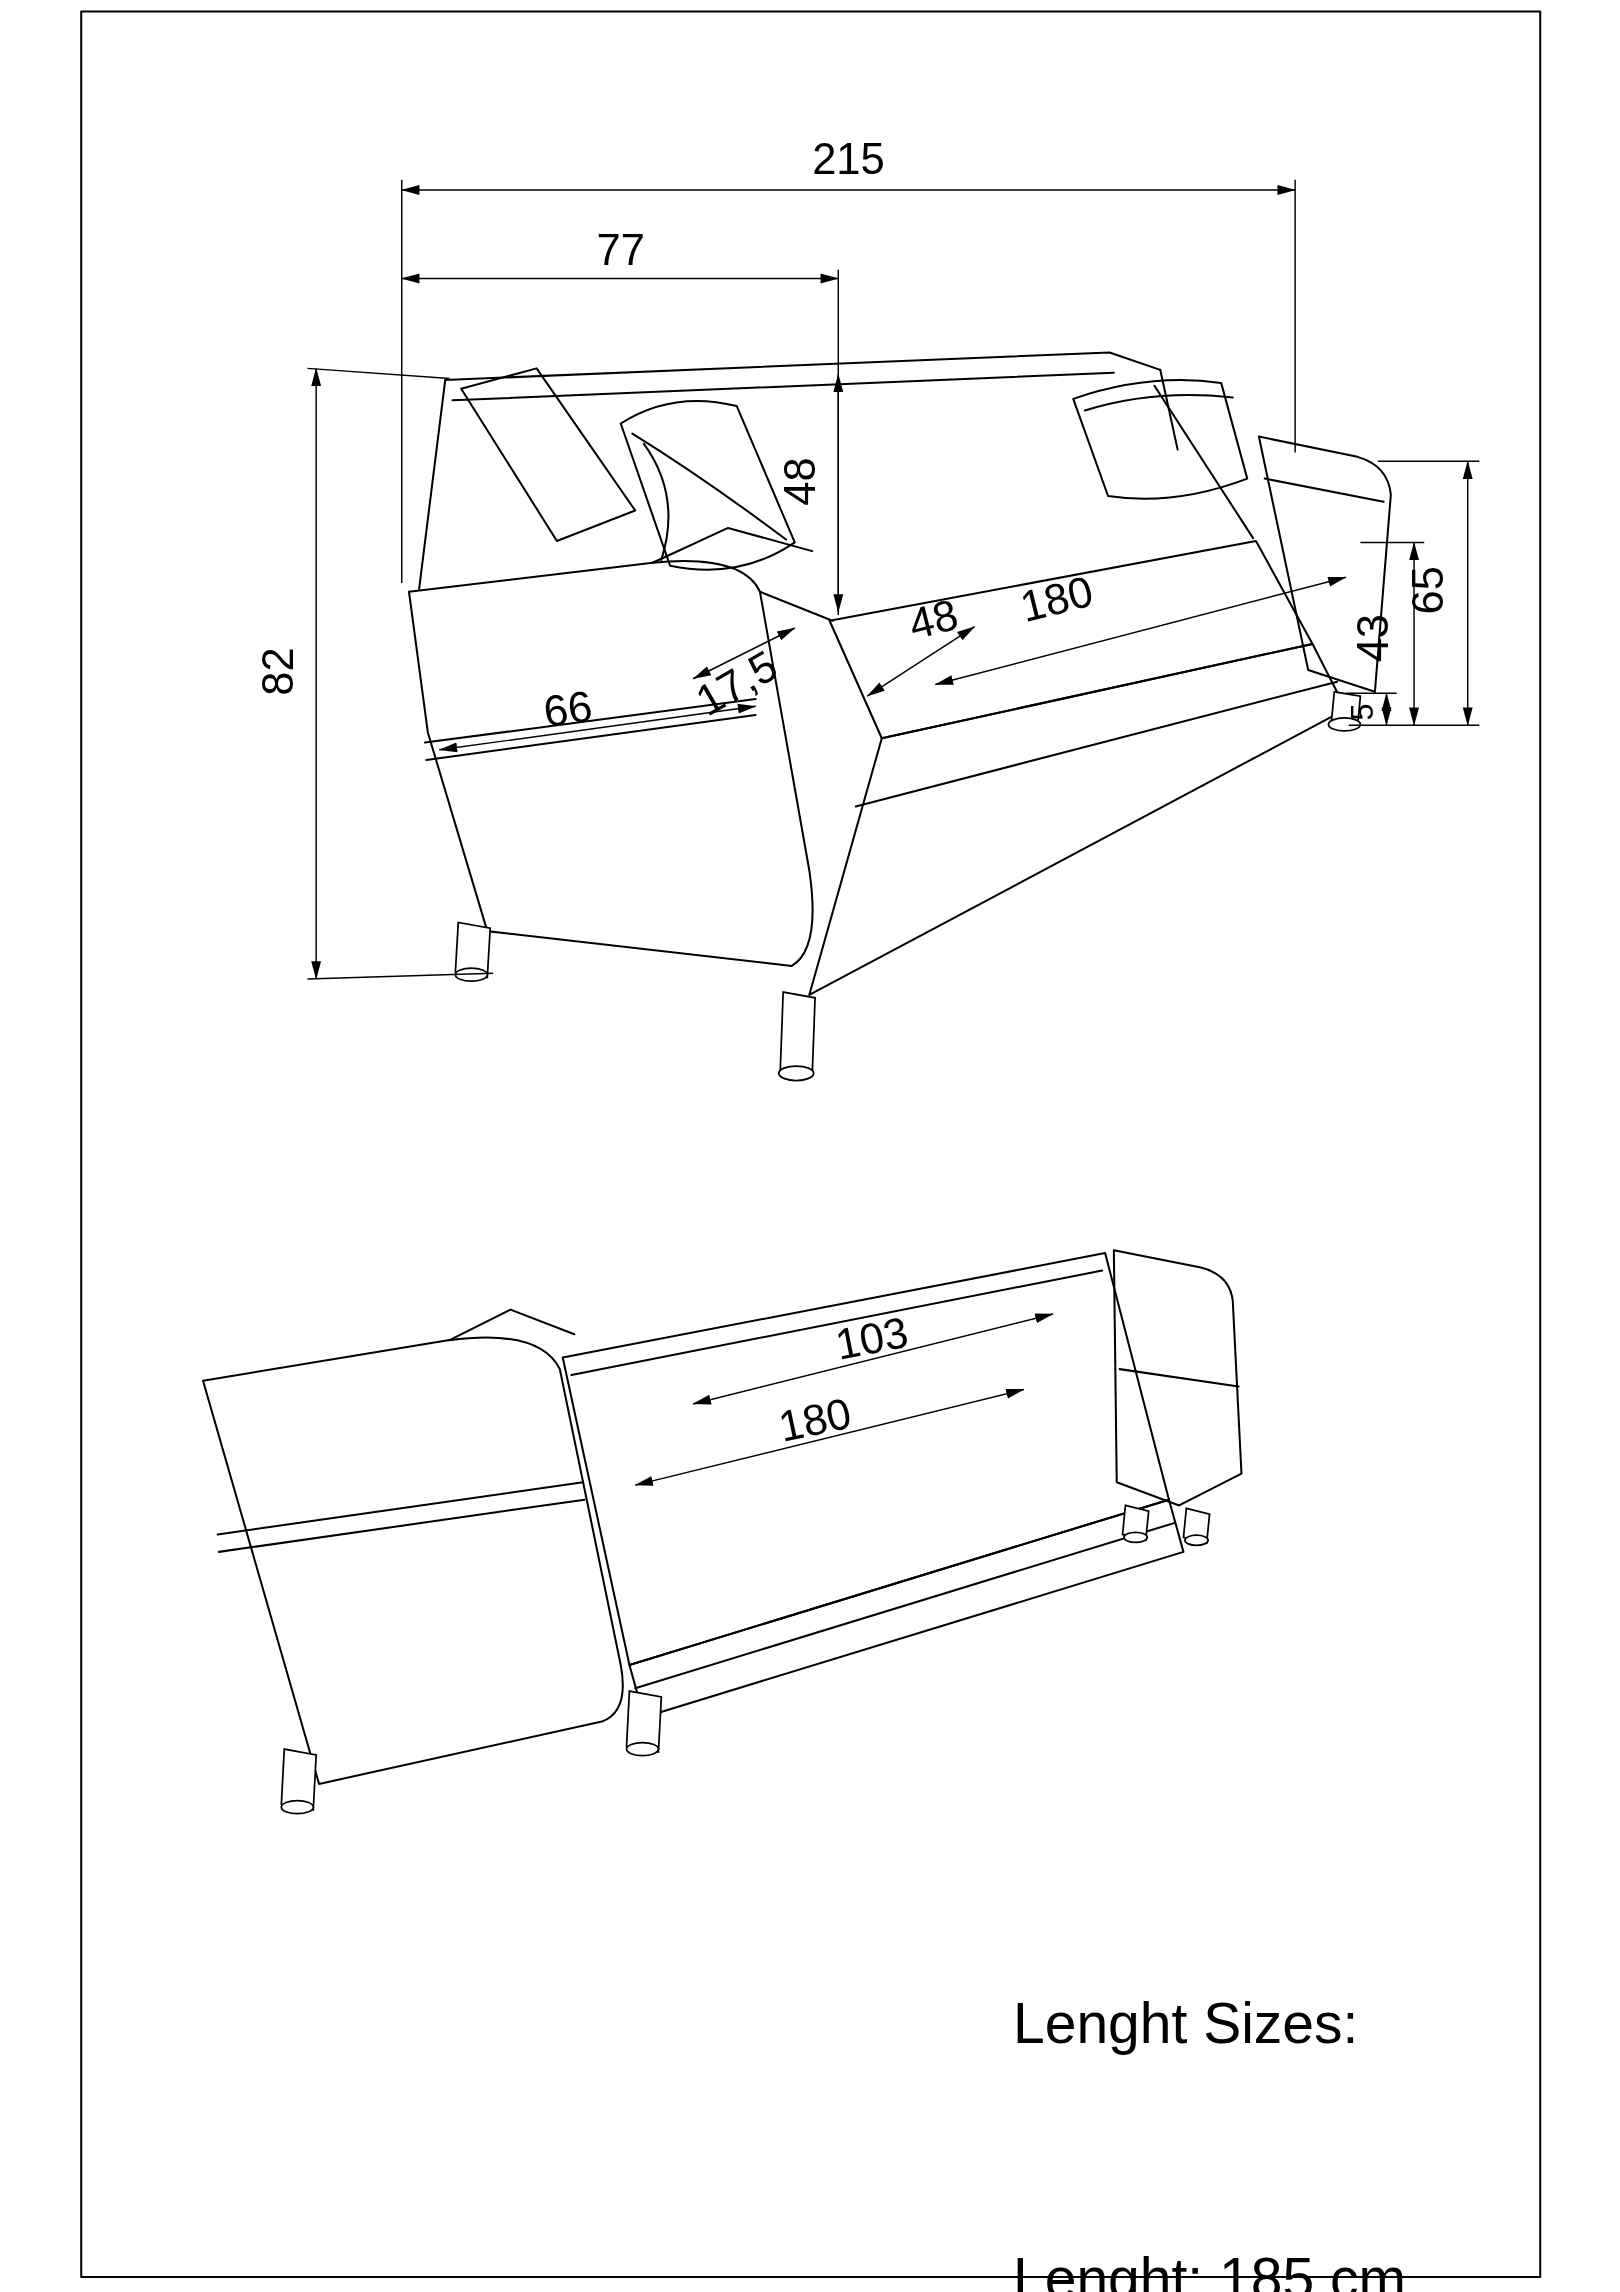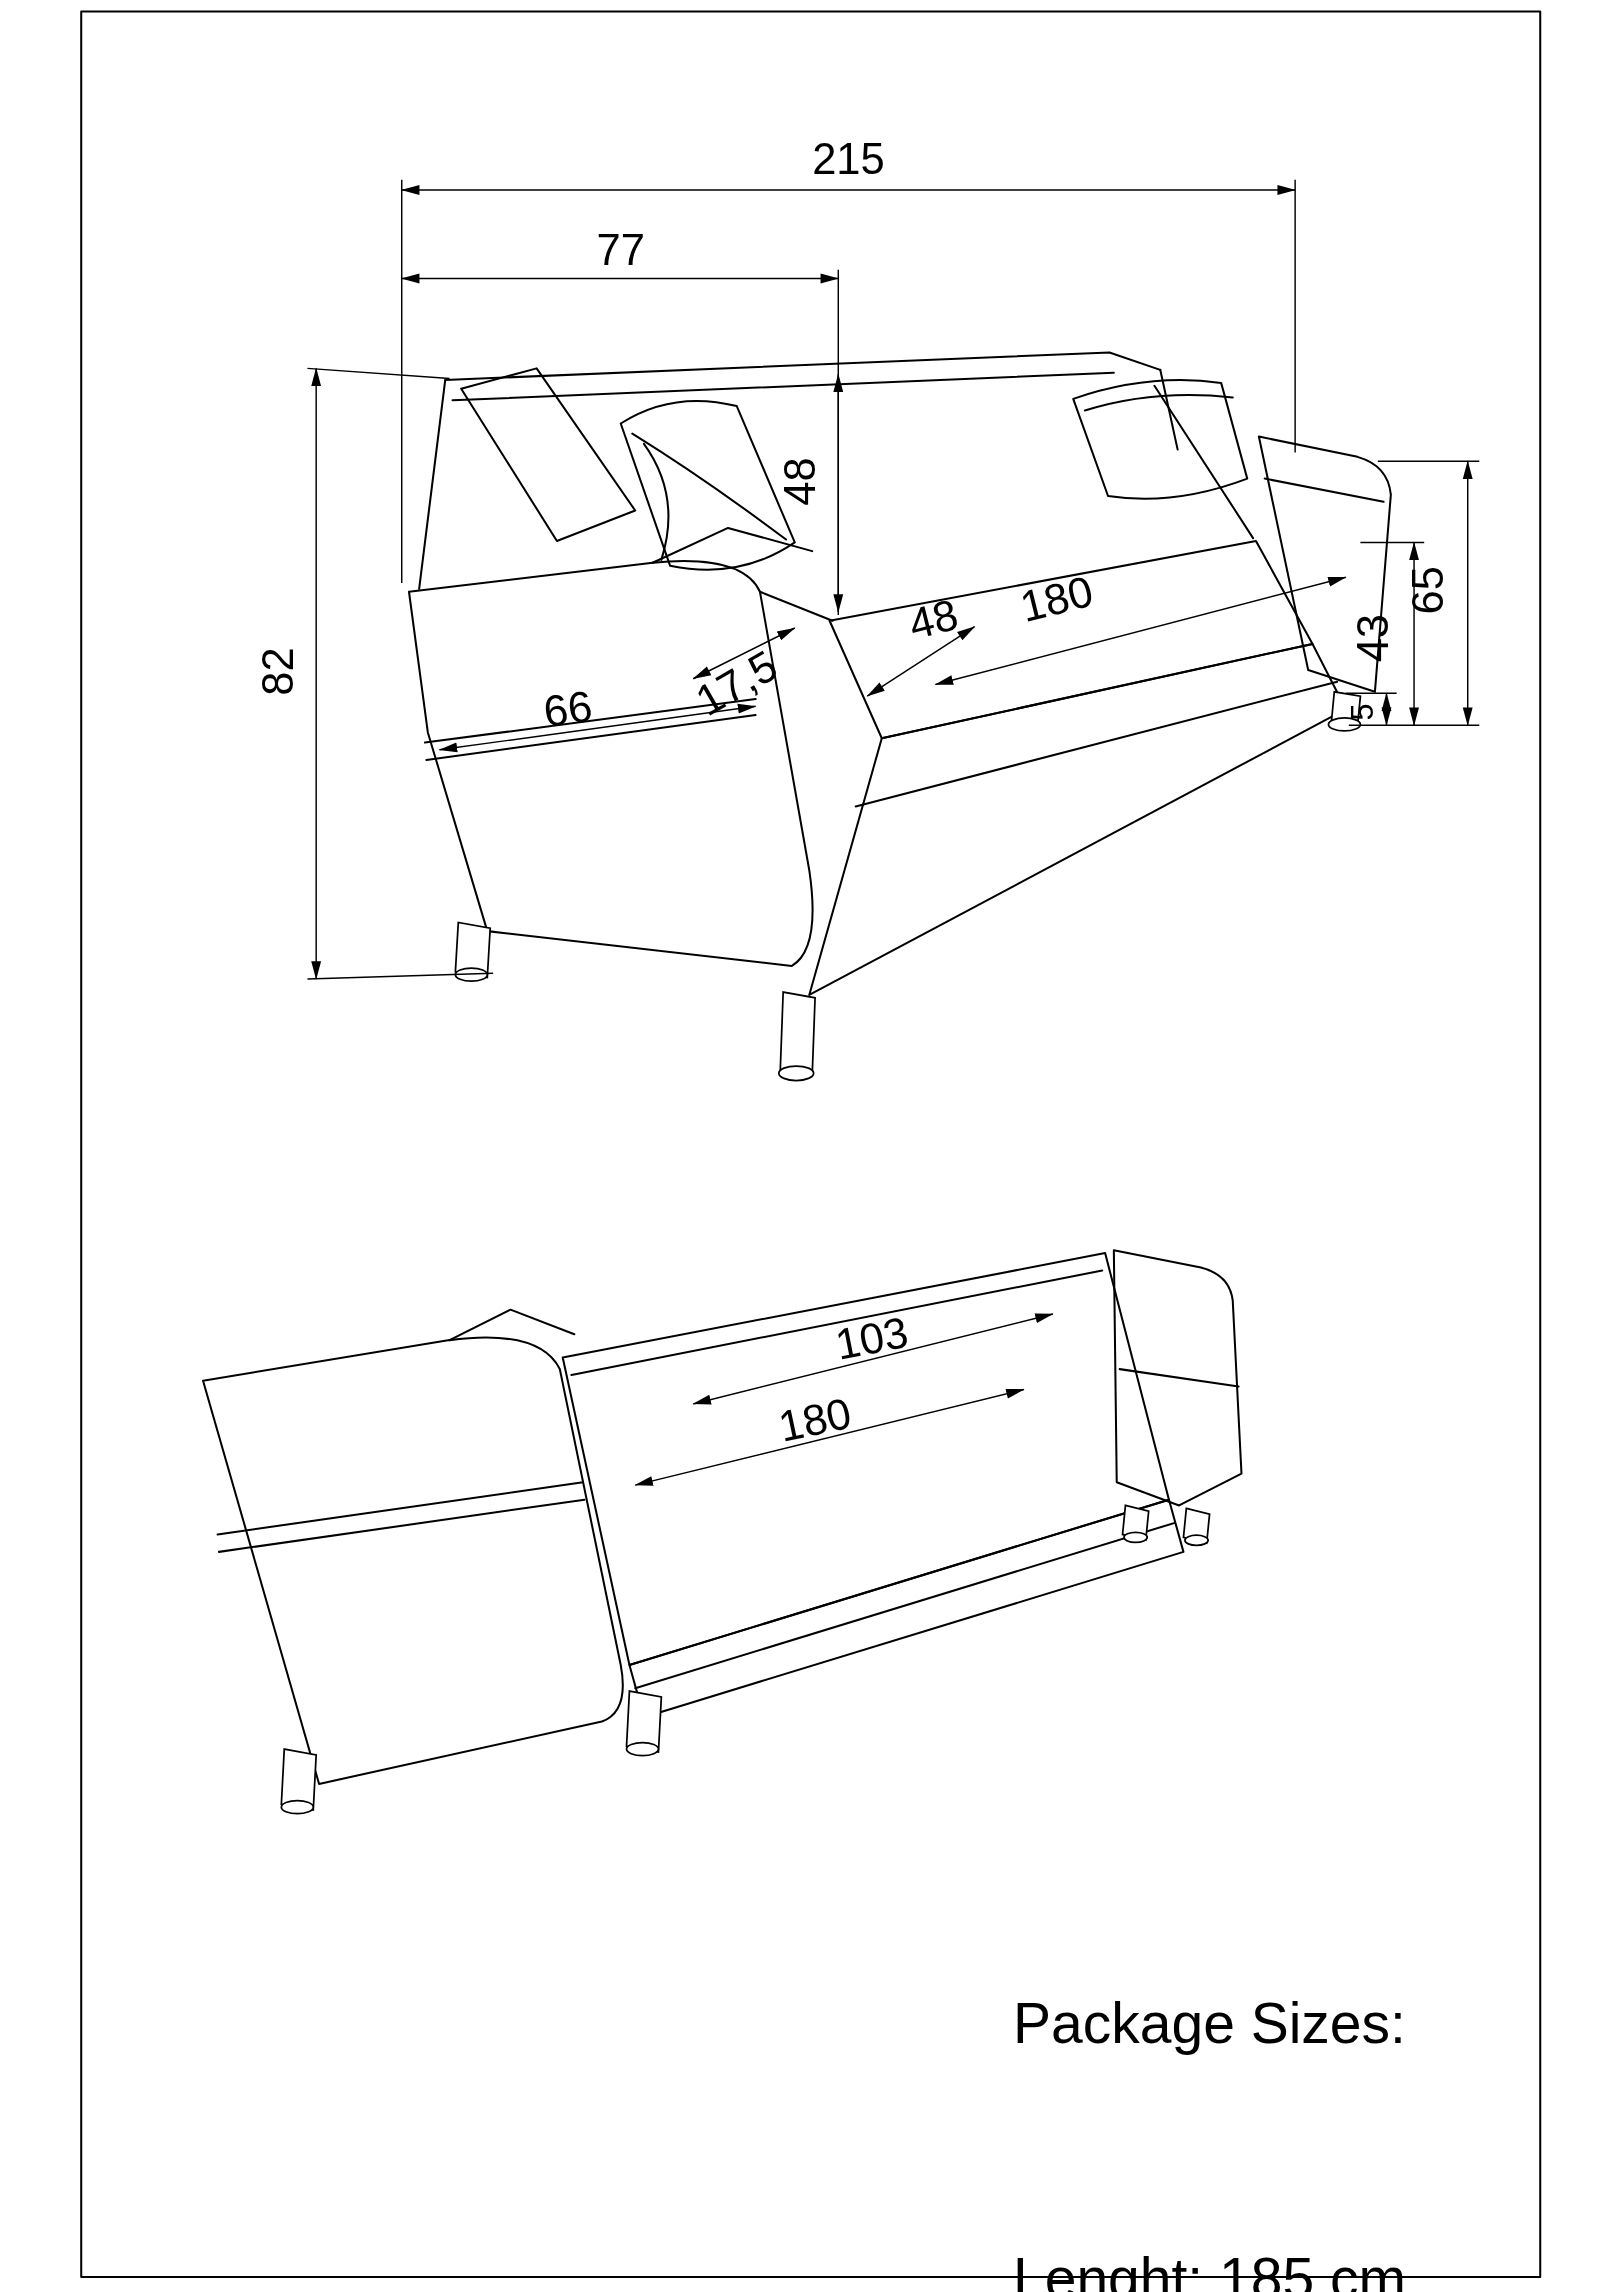--- a/index.html
+++ b/index.html
@@ -1,17 +1,17 @@
 <!DOCTYPE html>
 <html><head>
 <meta charset="utf-8">
 <style>
   html,body{margin:0;padding:0;background:#ffffff;}
   .page{position:relative;width:1620px;height:2293px;background:#ffffff;overflow:hidden;
-        font-family:"Liberation Sans",sans-serif;text-align:center;}
+        font-family:"Liberation Sans",sans-serif;}
   .page svg{position:absolute;left:0;top:0;}
   svg .o{fill:none;stroke:#000;stroke-width:1.4;stroke-linejoin:round;stroke-linecap:round;}
   svg .d{fill:none;stroke:#000;stroke-width:1;}
   svg .lg{fill:#fff;stroke:#000;stroke-width:1.2;}
   svg text{font-family:"Liberation Sans",sans-serif;font-size:30px;fill:#000;}
   svg text.small{font-size:21px;}
   .package{position:absolute;left:1013px;top:1811px;font-size:57px;line-height:85px;
            color:#000;white-space:pre;}
 </style>
 </head>
@@ -125,21 +125,21 @@
 
     <line class="d" x1="478" y1="968" x2="726" y2="906" marker-start="url(#ar)" marker-end="url(#ar)"></line>
     <line class="d" x1="438" y1="1024" x2="706" y2="958" marker-start="url(#ar)" marker-end="url(#ar)"></line>
 
     <text x="603" y="933" text-anchor="middle" transform="rotate(-11 603 933)">103</text>
     <text x="564" y="989" text-anchor="middle" transform="rotate(-12 564 989)">180</text>
   </g>
 </svg>
 
   <div class="package">
-    <div>Package Sizes:</div>
+    <div>Lenght Sizes:</div>
     <div>Lenght: 185 cm</div>
     
     
     
   </div>
 
 </div>
 
 
 </body></html>

